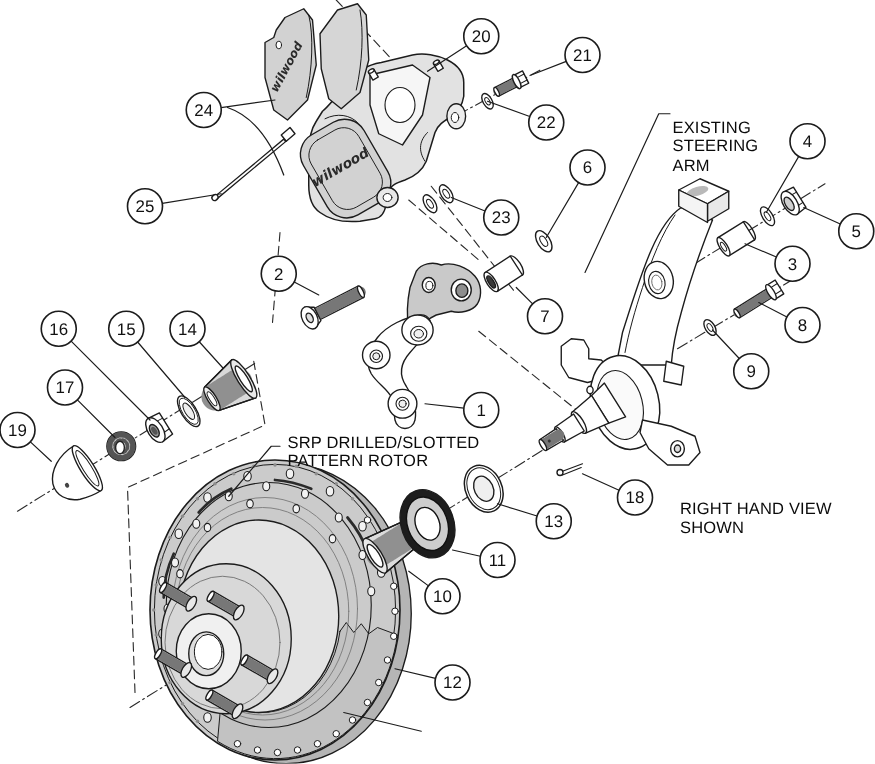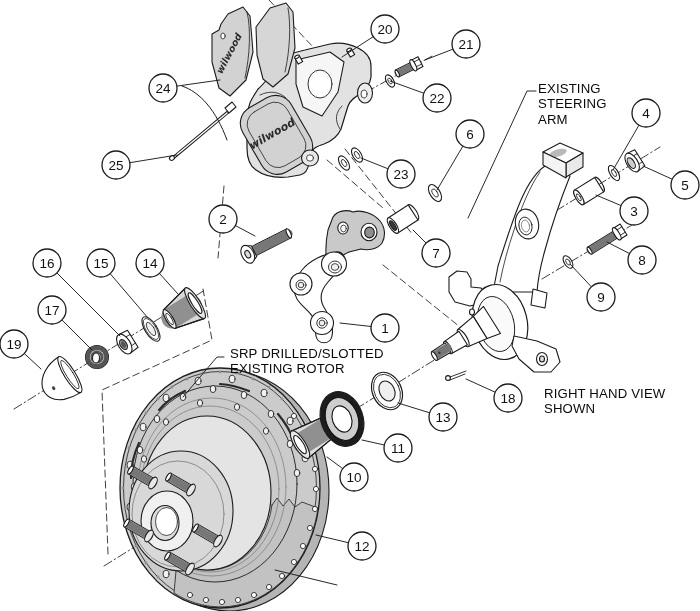--- a/index.html
+++ b/index.html
@@ -534,19 +534,19 @@
           </g>
           <g>
             <line x1="129.8" y1="162.7" x2="177" y2="155" class="leader"></line>
             <circle cx="116" cy="165" r="14" class="bubble"></circle>
             <text x="116" y="169.7" class="bubble-num" stroke="none">25</text>
           </g>
         </g>
 </g>
 </svg>
 
-<div class="lbl" style="left:538px;top:81px">EXISTING
+<div class="lbl" style="left:538px;top:94px">EXISTING
 STEERING
 ARM</div>
 <div class="lbl" style="left:230px;top:346px">SRP DRILLED/SLOTTED
-EXISTING ROTOR</div>
-<div class="lbl" style="left:544px;top:386px">RIGHT HAND VIEW SHOWN</div>
+PATTERN ROTOR</div>
+<div class="lbl" style="left:544px;top:399px">RIGHT HAND VIEW SHOWN</div>
 </div>
 
 </body></html>

